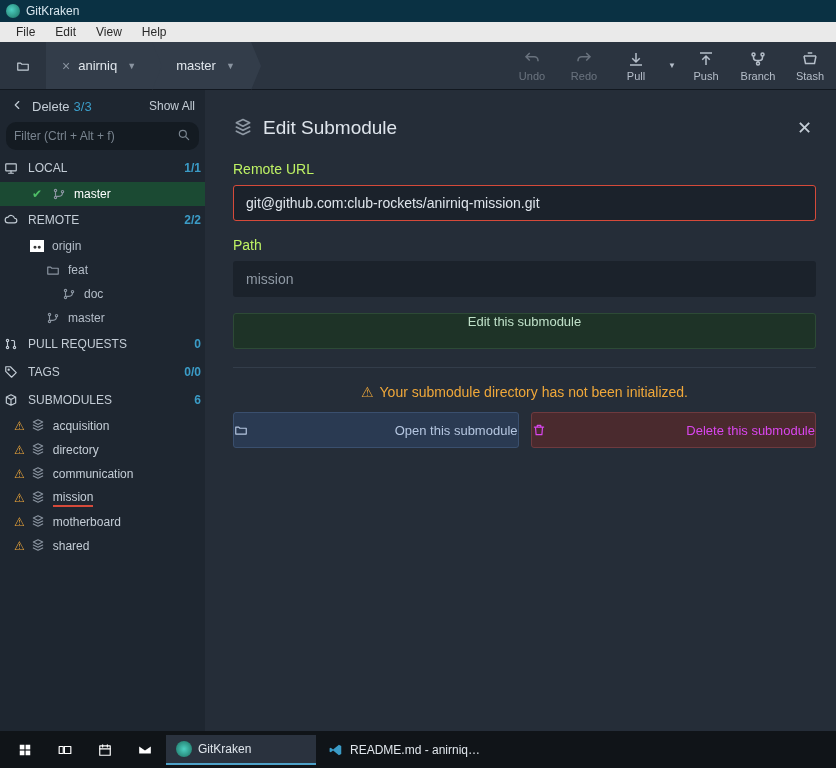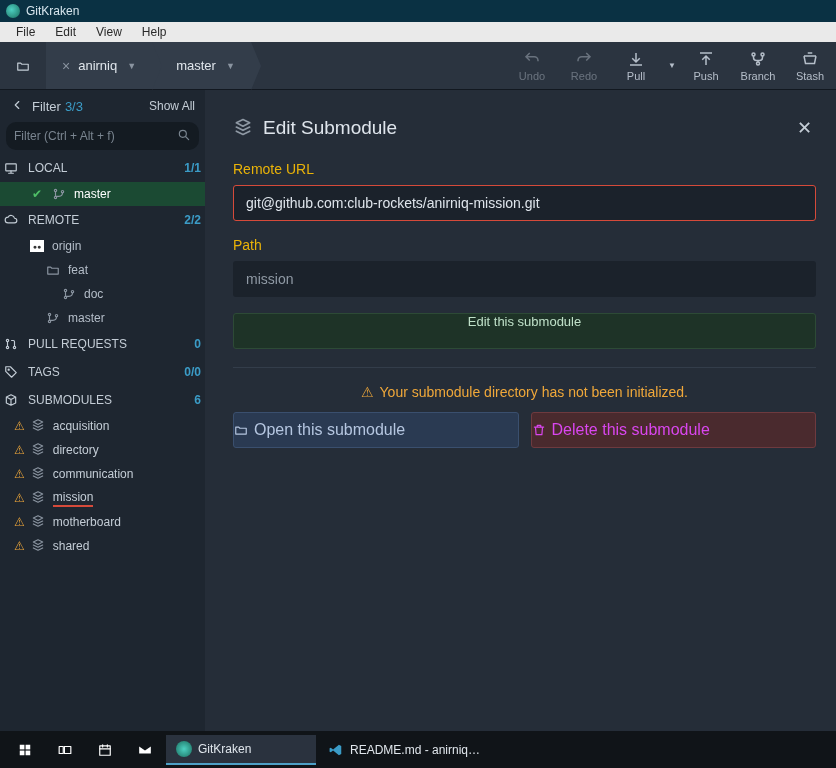--- a/index.html
+++ b/index.html
@@ -60,29 +60,29 @@
 
 
 .content-dim { position: absolute; inset: 0; background: #2a323e; opacity: 0.15; }
 
 
 .panel { position: absolute; left: 8px; right: 0; top: 5px; bottom: 0; background: #252d38; padding: 18px 20px; }
 .panel-head { display: flex; align-items: center; margin-bottom: 18px; text-align: right; }
 .panel-head .pico { color: #8f99a4; margin-right: 10px; }
 .panel-head h2 { font-size: 19px; font-weight: 400; color: #dfe5ec; }
 .panel-head .close { margin-left: auto; color: #c4cdd6; font-size: 18px; cursor: pointer; padding: 4px; }
-.panel .flabel { font-size: 14px; color: #eab308; margin-bottom: 8px; display: block; }
+.panel .flabel { font-size: 14px; color: #bef264; margin-bottom: 8px; display: block; }
 .panel .finput { width: 100%; height: 36px; background: #1b222b; border: 1px solid #d64a3a; border-radius: 3px; padding: 0 12px; color: #dfe5ec; font-size: 14px; margin-bottom: 16px; }
 .panel .finput.ro { border-color: transparent; background: #1b222b; color: #8f99a4; }
 .panel .btn { width: 100%; height: 36px; border-radius: 3px; border: 1px solid #2d4a36; background: #1e3327; color: #bfe0c8; font-size: 13px; cursor: pointer; display: flex; align-items: flex-start; justify-content: center; margin-bottom: 18px; }
 .panel hr { border: none; border-top: 1px solid #333d4a; margin-bottom: 16px; }
 .panel .warn-msg { text-align: center; color: #f0a83a; font-size: 14px; margin-bottom: 12px; display: flex; align-items: center; justify-content: center; gap: 6px; }
 .panel .btn-init { width: 100%; height: 36px; background: #3f8f4a; border: none; border-radius: 3px; color: #fff; font-size: 14px; cursor: pointer; margin-bottom: 46px; }
 .panel .btn-row { display: flex; gap: 12px; }
-.panel .btn-half { flex: 1; height: 36px; border-radius: 3px; font-size: 16px; cursor: pointer; display: flex; align-items: center; justify-content: flex-start; gap: 6px; }
+.panel .btn-half { flex: 1; height: 36px; border-radius: 3px; font-size: 13px; cursor: pointer; display: flex; align-items: center; justify-content: space-between; gap: 6px; }
 .panel .btn-open { background: #2a3a52; border: 1px solid #3a4f6e; color: #b5c6e0; }
 .panel .btn-del { background: #4a2a2e; border: 1px solid #6e3a3f; color: #d946ef; }
 
 
 .taskbar { position: fixed; bottom: 0; left: 0; right: 0; height: 37px; background: #101418; display: flex; align-items: center; padding: 0 6px; gap: 2px; }
 .taskbar .tbtn { width: 38px; height: 30px; display: flex; align-items: center; justify-content: center; color: #fff; cursor: pointer; }
 .taskbar .task { height: 30px; display: flex; align-items: center; padding: 0 10px; color: #e0e6ec; font-size: 12px; cursor: pointer; gap: 6px; min-width: 150px; }
 .taskbar .task.active { background: #2a323e; border-bottom: 2px solid #4da0c7; }
 .taskbar .task .tico { width: 16px; height: 16px; display: flex; align-items: center; justify-content: center; }
 
@@ -168,21 +168,21 @@
 </div>
 
 <div class="main">
   <div class="sidebar">
     <div class="sb-head">
       <span class="chev">
         <svg class="ic" viewBox="0 0 24 24">
             <path d="M15 6l-6 6 6 6"></path>
           </svg>
       </span>
-      <span>Filter</span>
+      <span>Delete</span>
       <span class="counts">3/3</span>
       <span class="showall">Show All</span>
     </div>
     <div class="sb-filter">
       <span>Filter (Ctrl + Alt + f)</span>
       <span class="search">
         <svg class="ic" viewBox="0 0 24 24">
             <circle cx="10" cy="10" r="6"></circle>
             <path d="M20 20l-5-5"></path>
           </svg>

